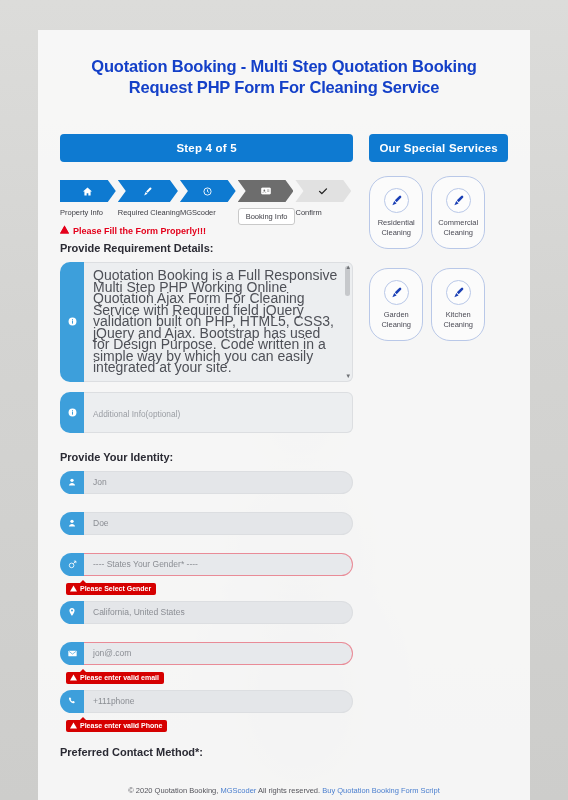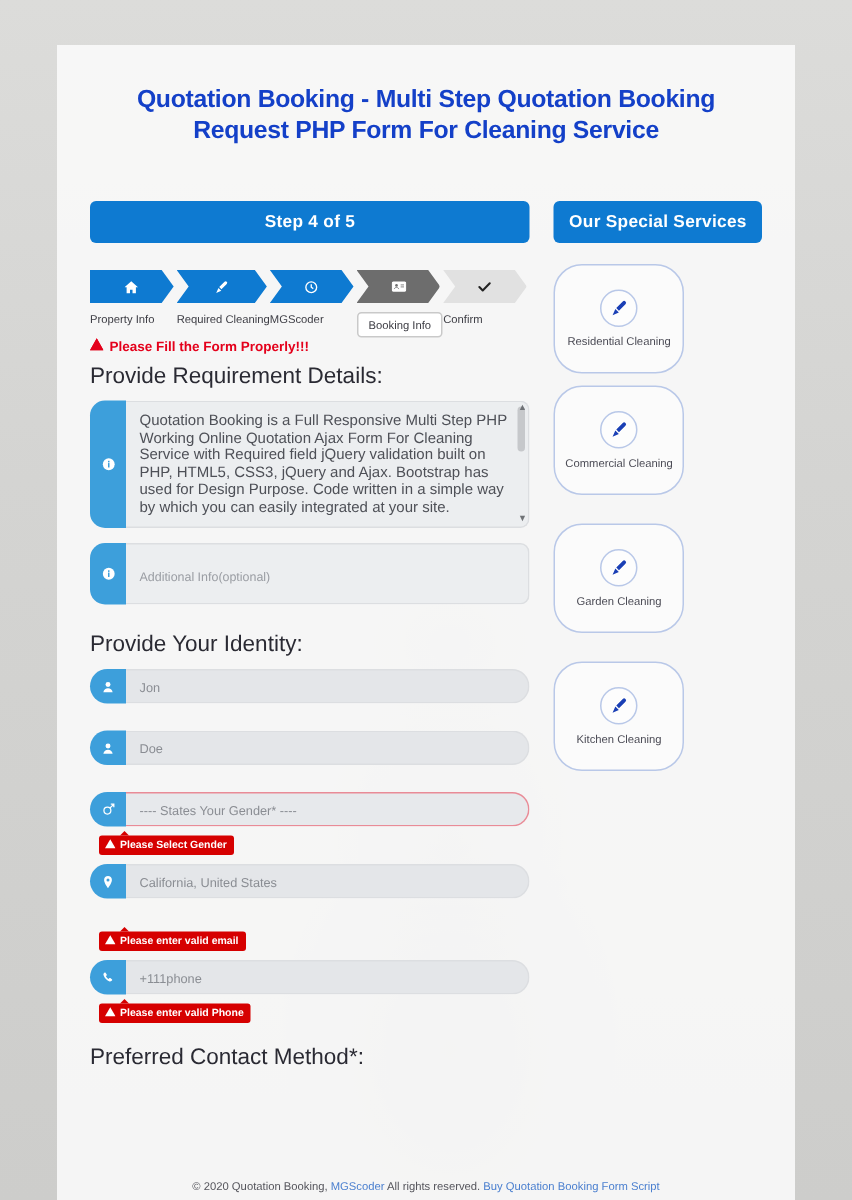--- a/index.html
+++ b/index.html
@@ -92,21 +92,21 @@
     border: 1px solid #c9c9c9;
     background: #fff;
     border-radius: 3px;
     padding: 3px 7px;
   }
   .chev svg { display: block; }
 
   
   .svc-grid { display: flex; flex-wrap: wrap; gap: 8px; margin-top: 14px; }
   .svc-card {
-    width: 87px; height: 73px;
+    width: 54px; height: 73px;
     border: 1px solid #b9c8e8;
     border-radius: 19px;
     background: rgba(255,255,255,0.55);
     display: flex; flex-direction: column;
     align-items: center; justify-content: center;
     gap: 5px;
   }
   .svc-circle {
     width: 25px; height: 25px;
     border-radius: 50%;
@@ -119,21 +119,21 @@
   }
 
   
   .err-top {
     color: #e4001b;
     font-weight: bold;
     font-size: 9px;
     display: flex; align-items: center; gap: 4px;
   }
   .sec-label {
-    font-weight: normal; font-size: 15px; color: #2a2a33;
+    font-weight: bold; font-size: 11px; color: #2a2a33;
     margin-top: 6px; margin-bottom: 8px;
   }
   .field { display: flex; margin-bottom: 7px; position: relative; }
   .field .addon {
     width: 24px; min-width: 24px;
     background: #3d9fdb;
     color: #fff;
     border-radius: 14px 0 0 14px;
     display: flex; align-items: center; justify-content: center;
   }
@@ -148,21 +148,21 @@
     color: #8a8d93;
     height: 23px;
     display: flex; align-items: center;
   }
   .field.tall .addon { border-radius: 10px 0 0 10px; }
   .field.tall .ctl {
     border-radius: 0 6px 6px 0;
     height: auto;
     display: block;
     color: #4e5057;
-    font-size: 10px;
+    font-size: 14px;
     line-height: 11.5px;
     padding: 7px 14px 7px 9px;
     position: relative;
     background: #eceef0;
   }
   .field.error .ctl { border: 1px solid #e98b97; border-left: none; background: #e7e9ec; }
   .scrollthumb {
     position: absolute; right: 3px; top: 4px; width: 5px; height: 30px;
     background: #c6c8cb; border-radius: 3px;
   }
@@ -333,20 +333,29 @@
 
         <div class="field" style="margin-bottom:18px">
           <div class="addon">
             <svg width="8" height="8" viewBox="0 0 16 16" fill="currentColor">
                 <path d="M8 0C5 0 2.8 2.2 2.8 5.2 2.8 9.2 8 16 8 16s5.2-6.8 5.2-10.8C13.2 2.2 11 0 8 0zm0 7.2a2 2 0 110-4 2 2 0 010 4z"></path>
               </svg>
           </div>
           <div class="ctl">California, United States</div>
         </div>
 
+        <div class="field error" style="margin-bottom:2px">
+          <div class="addon">
+            <svg width="9" height="9" viewBox="0 0 16 16" fill="currentColor">
+                <rect x="0.6" y="3" width="14.8" height="10" rx="1.2"></rect>
+                <path d="M1.4 4L8 9l6.6-5" stroke="#3d9fdb" stroke-width="1.2" fill="none"></path>
+              </svg>
+          </div>
+          <div class="ctl">jon@.com</div>
+        </div>
         <div class="inline-err">
           <span>
             <svg width="7" height="7" viewBox="0 0 16 16" fill="#fff">
                 <path d="M8 1L0 15h16z"></path>
               </svg>
           </span>
           <span>Please enter valid email</span>
         </div>
 
         <div class="field" style="margin-bottom:2px">

